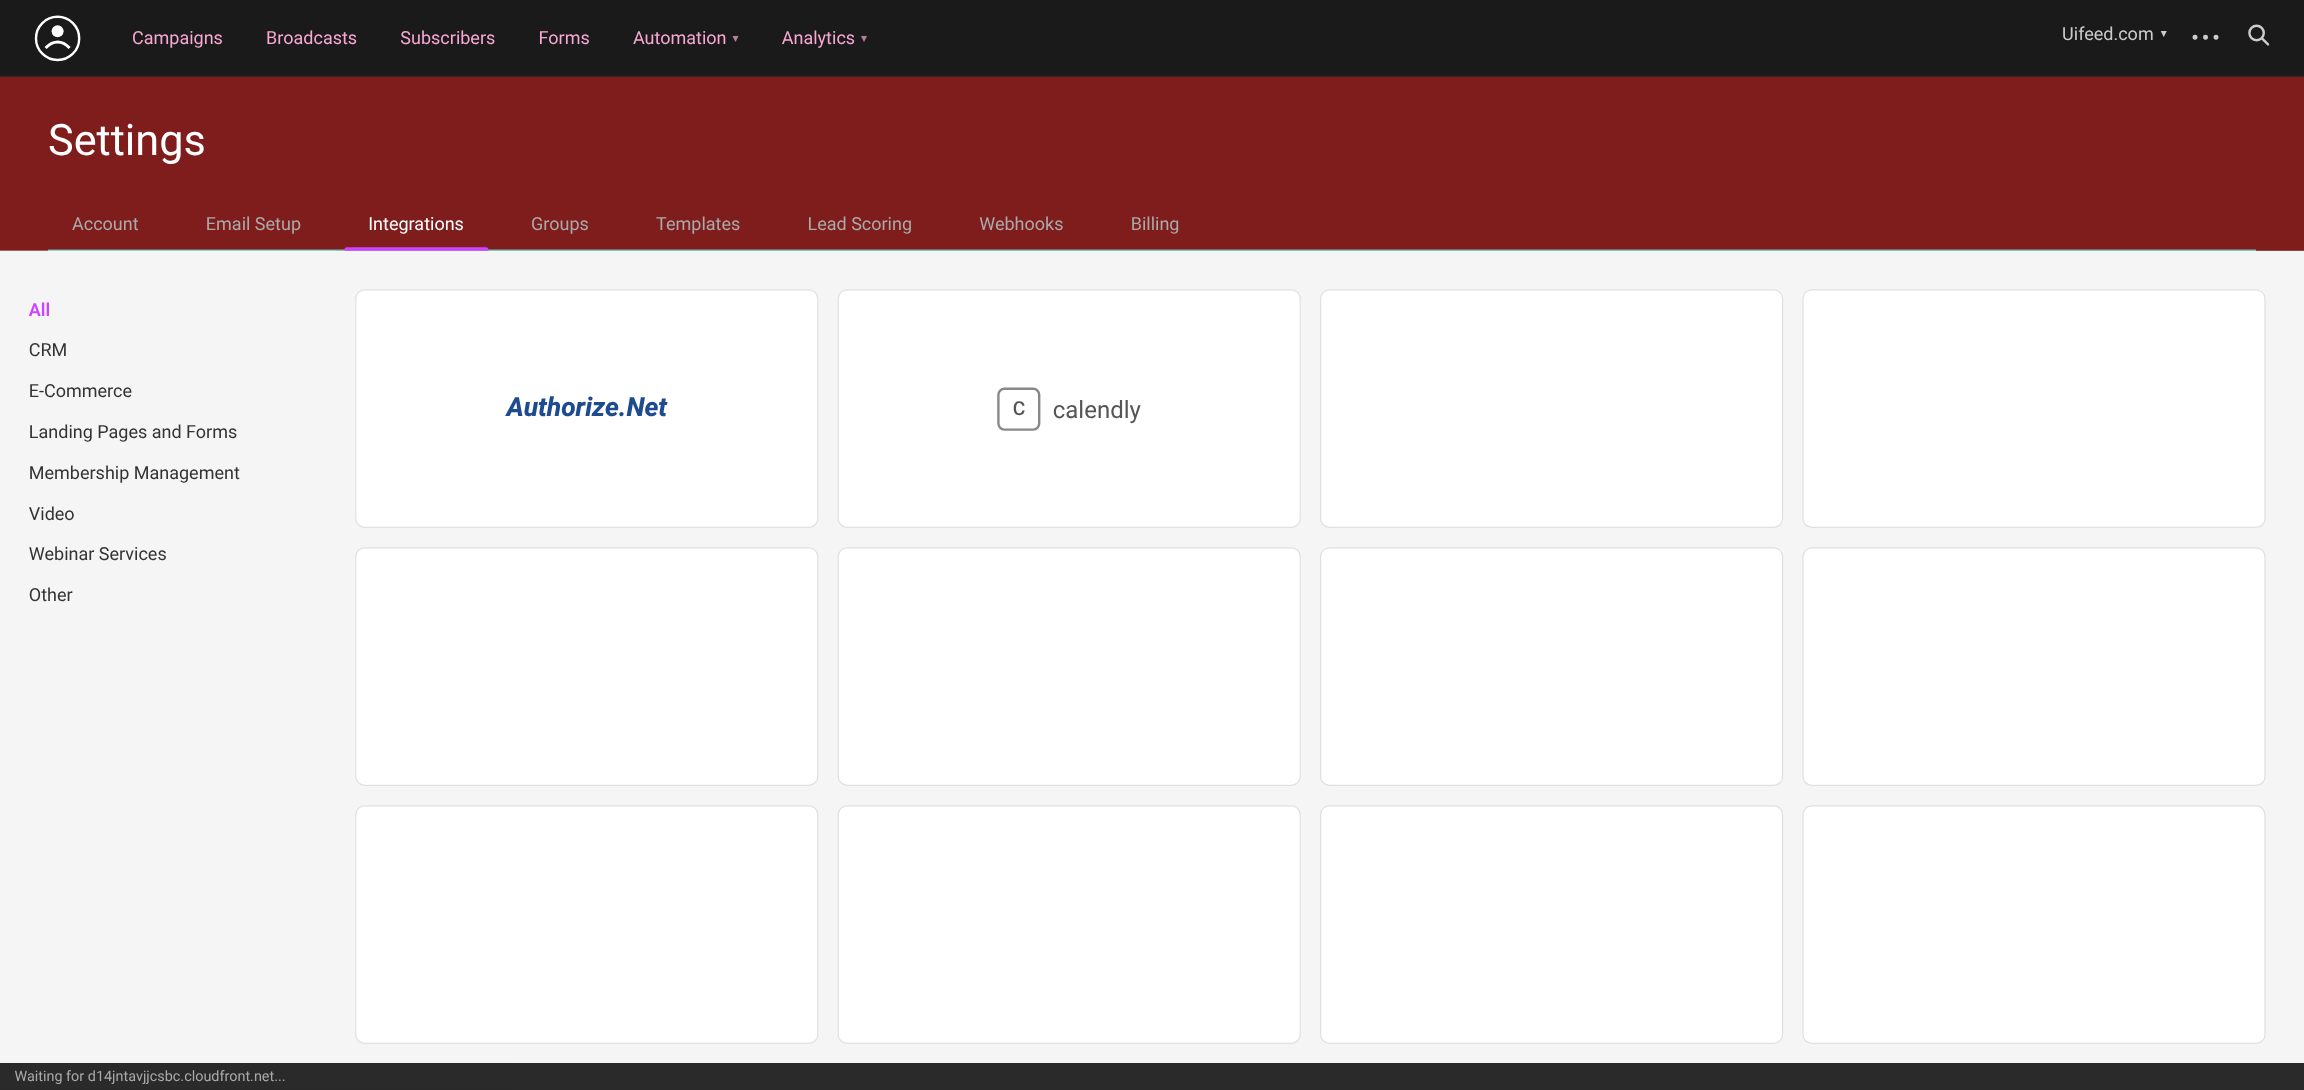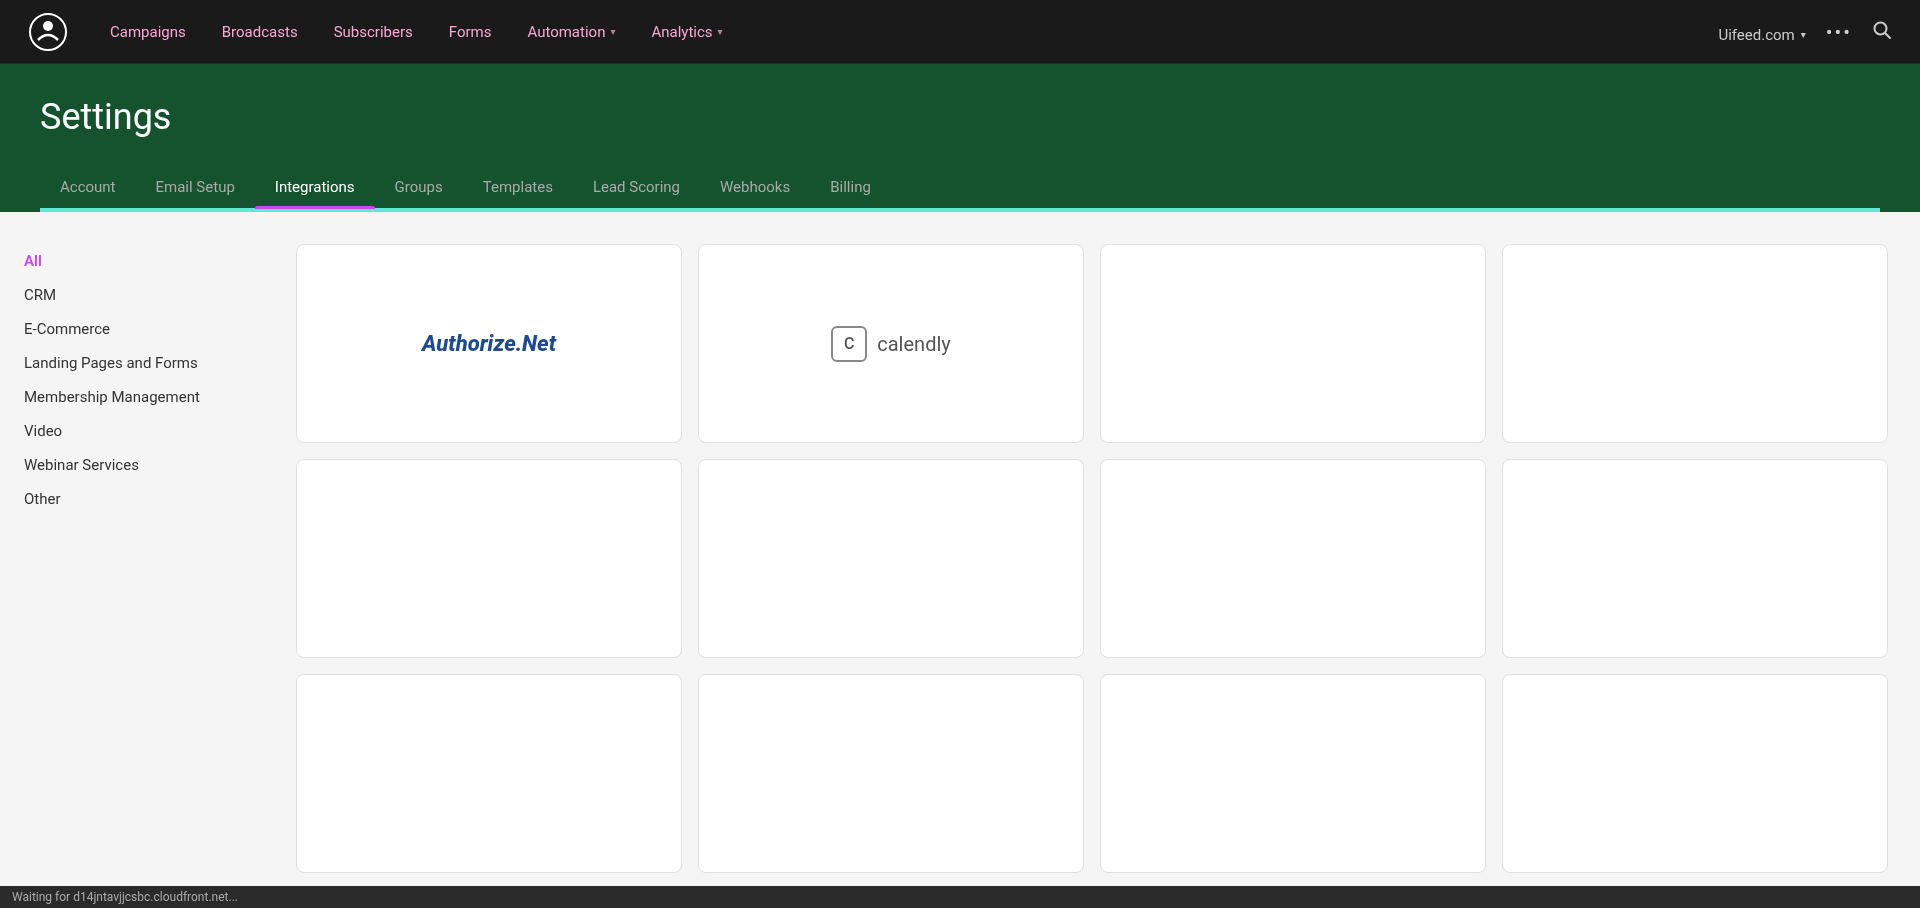--- a/index.html
+++ b/index.html
@@ -44,21 +44,21 @@
       display: flex;
       align-items: center;
       gap: 5px;
     }
     .nav-link .chevron {
       font-size: 10px;
       opacity: 0.7;
     }
     .navbar-right {
       display: flex;
-      align-items: flex-end;
+      align-items: flex-start;
       gap: 20px;
       margin-left: auto;
     }
     .site-selector {
       display: flex;
       align-items: center;
       gap: 6px;
       color: #ccc;
       font-size: 15px;
       cursor: pointer;
@@ -71,35 +71,35 @@
       letter-spacing: 2px;
     }
     .search-icon-btn {
       color: #ccc;
       font-size: 18px;
       cursor: pointer;
     }
 
     
     .page-header {
-      background: #14532d;
+      background: #7f1d1d;
       padding: 32px 40px 0 40px;
     }
     .page-title {
       font-size: 36px;
       font-weight: 400;
       color: #fff;
       margin-bottom: 28px;
     }
 
     
     .tabs {
       display: flex;
-      gap: 0;
-      border-bottom: 4px solid #5eead4;
+      gap: 16px;
+      border-bottom: 1px solid #5eead4;
     }
     .tab {
       color: #aaa;
       font-size: 15px;
       padding: 12px 20px;
       cursor: pointer;
       position: relative;
       text-decoration: none;
       white-space: nowrap;
     }

